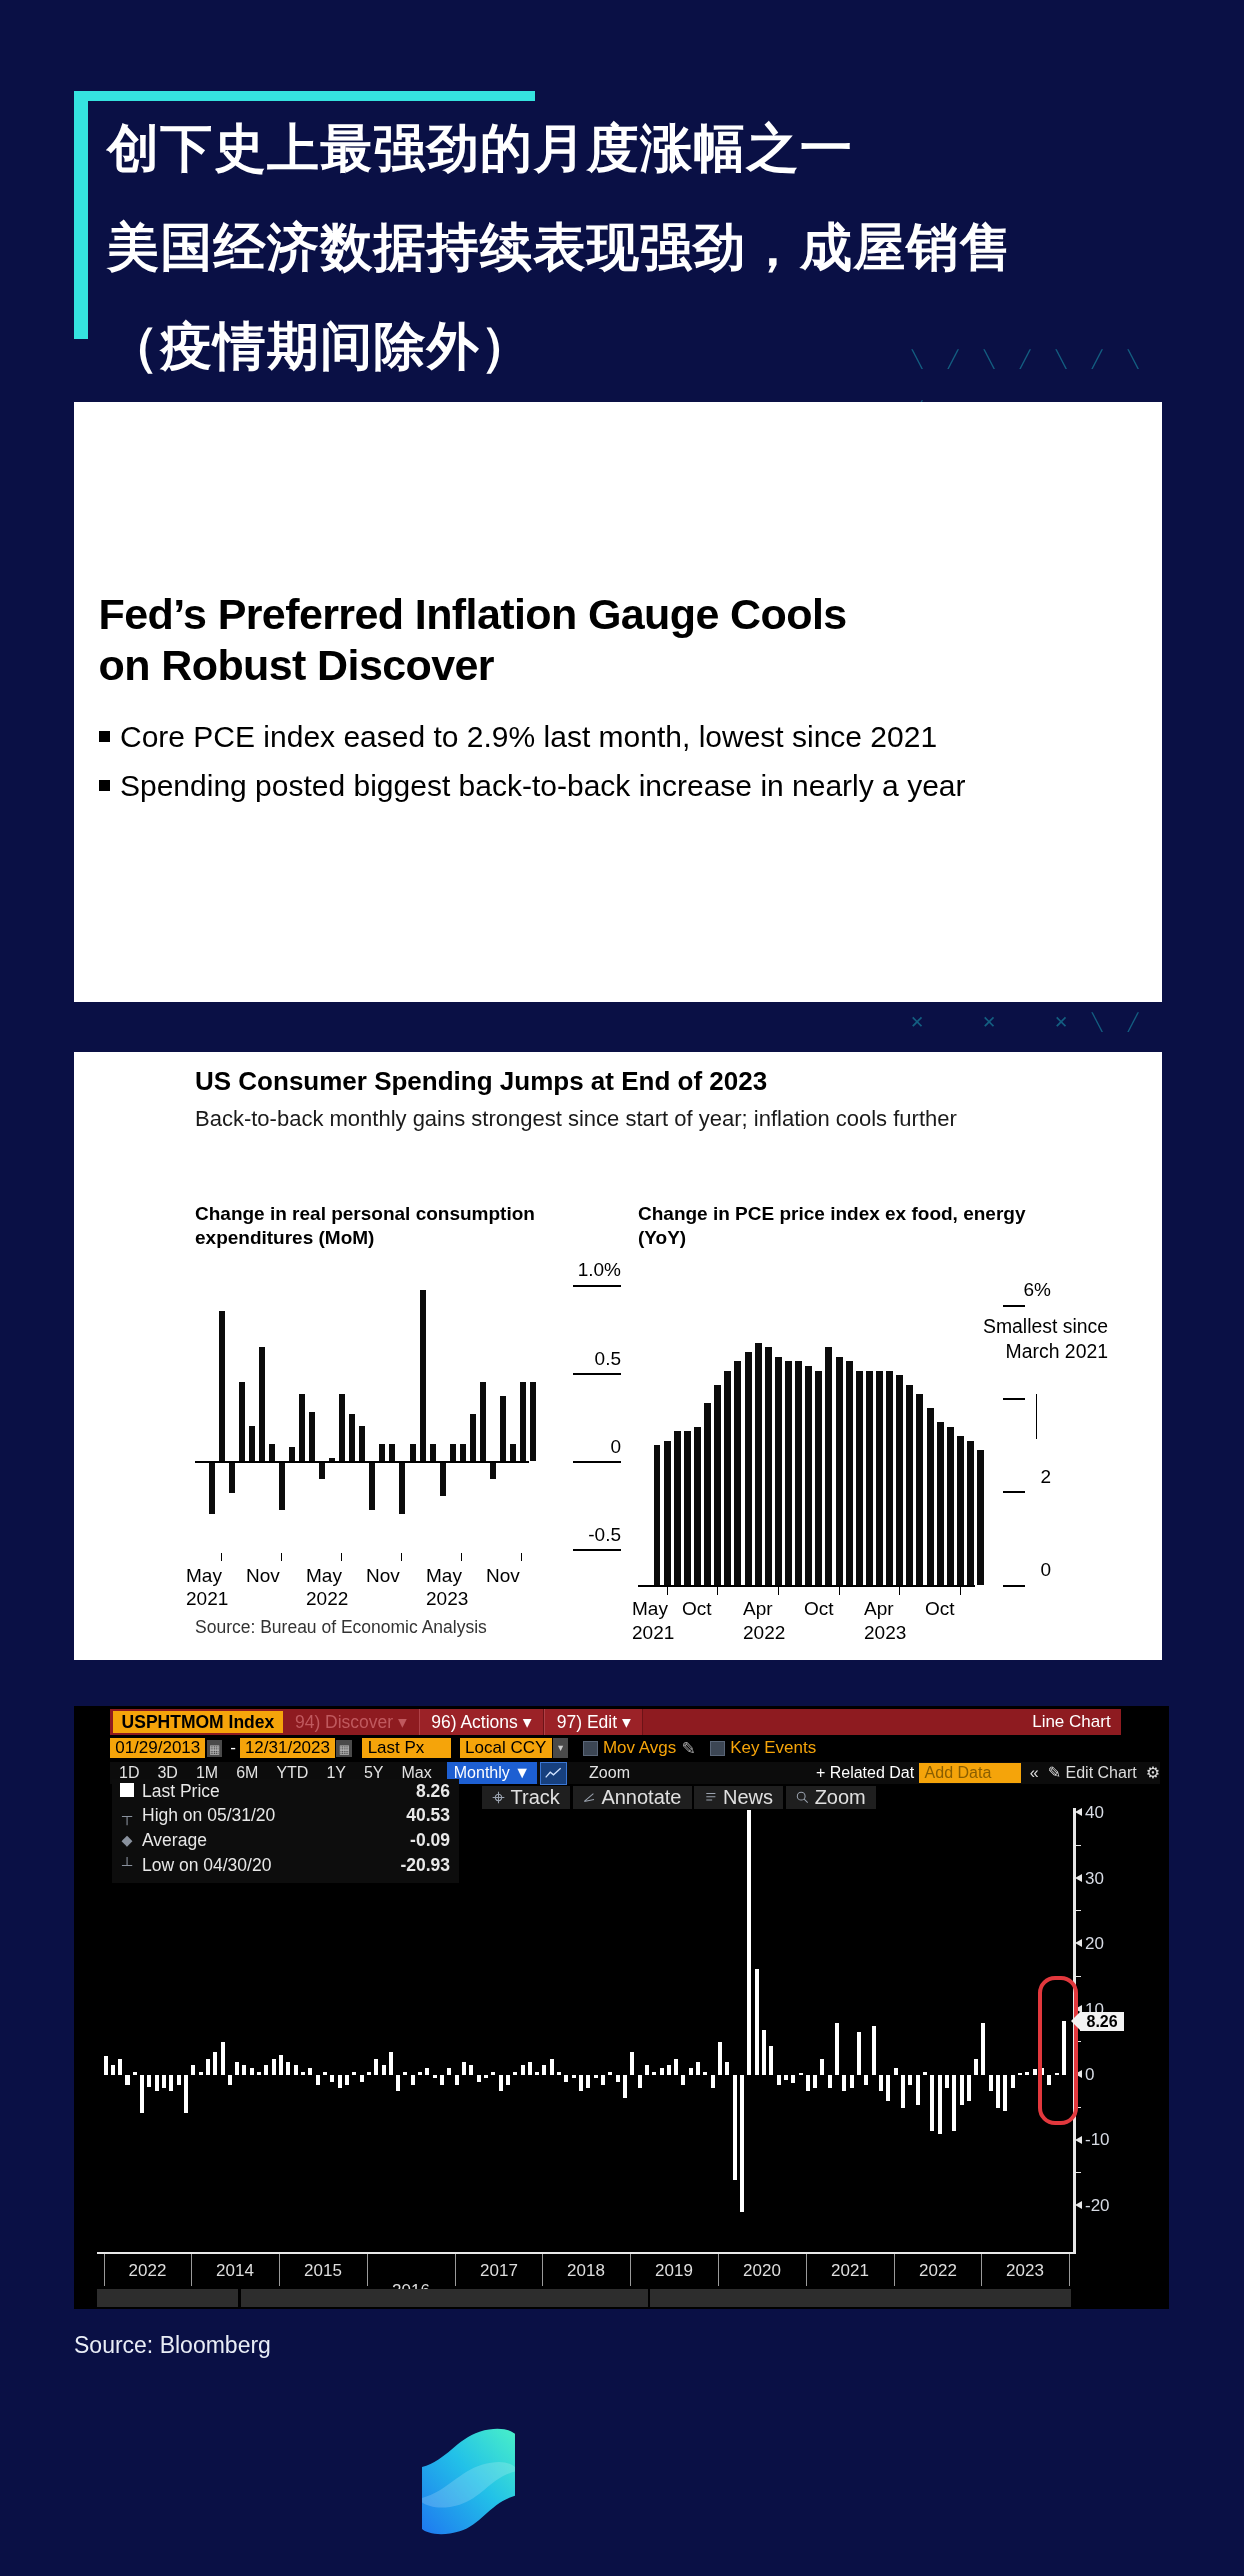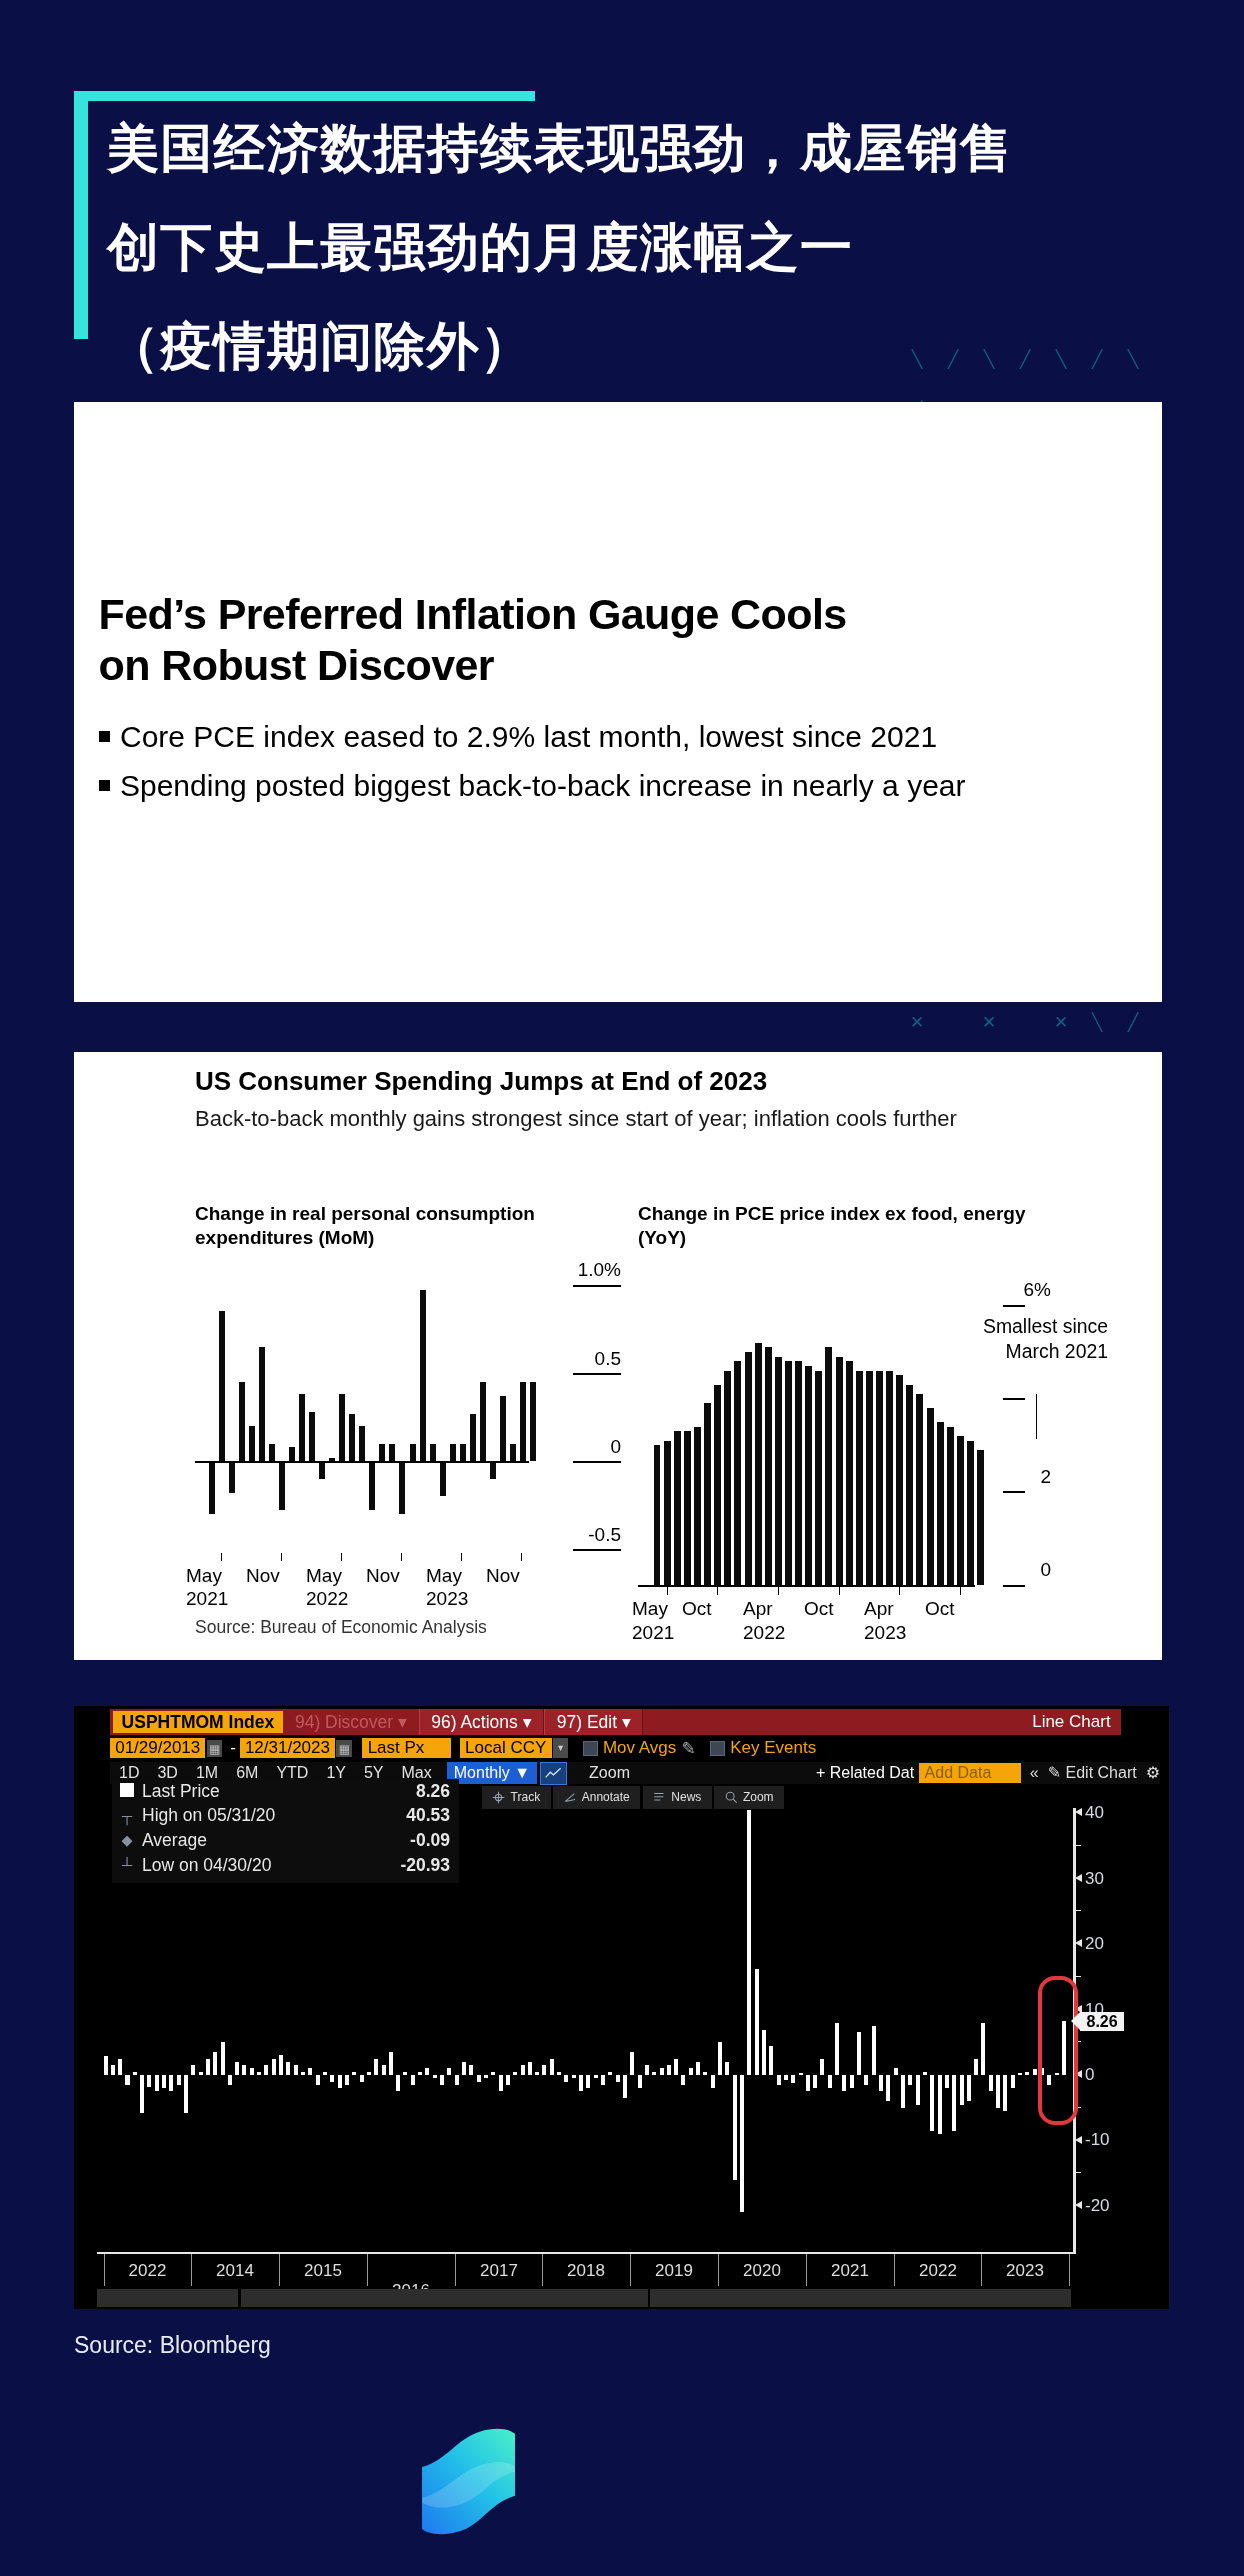--- a/index.html
+++ b/index.html
@@ -61,21 +61,21 @@
           font-size:16px;color:#e2e2e2;background:#0c0c0c;}
   .t-range{padding:0 9px;height:22px;line-height:22px;}
   .t-freq{background:#1d5fd2;color:#fff;height:22px;line-height:22px;padding:0 6.5px;margin-left:6.5px;}
   .t-chart-icon{width:24.6px;height:21px;background:#17407e;border:0.6px solid #3a77d6;margin-left:3.9px;
                 display:flex;align-items:center;justify-content:center;}
   .t-table{padding:0 13px;height:22px;line-height:22px;margin-left:9px;}
   .t-right{margin-left:auto;display:flex;align-items:center;}
   .t-related{color:#fff;margin-right:5.2px;}
   .t-adddata{background:#f5a40a;color:#8a5e00;width:91px;height:19.4px;line-height:19.4px;padding:0 5.2px;}
   .t-gui{color:#ddd;margin-left:9px;}
-  #t-tools{position:absolute;left:408px;top:80px;display:flex;font-size:12px;color:#e0e0e0;justify-content:space-between;}
+  #t-tools{position:absolute;left:408px;top:80px;display:flex;font-size:20px;color:#e0e0e0;justify-content:space-between;}
   .t-tool{background:#1f1f1f;height:23px;line-height:23px;padding:0 10.4px;margin-right:2.6px;display:flex;align-items:center;}
   .t-tool svg{margin-right:5.2px;}
   #t-legend{position:absolute;left:38px;top:73px;width:347px;height:104px;background:#0d0d0d;font-size:17.5px;color:#e8e8e8;}
   .leg-row{display:flex;align-items:center;height:24.6px;}
   .leg-gutter{width:30px;color:#8a929e;font-size:14.3px;text-align:center;flex:0 0 auto;}
   .leg-label{flex:1;}
   .leg-val{width:71px;text-align:right;padding-right:9px;font-weight:700;}
   .leg-sq{display:inline-block;width:14.3px;height:14.3px;background:#fff;}
   #t-plot{position:absolute;left:23px;top:102px;width:975px;height:444px;}
   #t-plot .bar{position:absolute;background:#fff;}
@@ -217,22 +217,22 @@
       <span></span>
       <span>✕</span>
       <span></span>
       <span>✕</span>
     </div>
 
   <div id="headline">
     <div class="accent-h" style="background: rgb(53, 227, 223);"></div>
     <div class="accent-v" style="background: rgb(53, 227, 223);"></div>
     <div id="headline-text">
+      <div>创下史上最强劲的月度涨幅之一</div>
       <div>美国经济数据持续表现强劲，成屋销售</div>
-      <div>创下史上最强劲的月度涨幅之一</div>
       <div>（疫情期间除外）</div>
     </div>
   </div>
 
   <div id="card-fed" class="card">
     <div id="fed-title">
       <div>Fed’s Preferred Inflation Gauge Cools</div>
       <div>on Robust Discover</div>
     </div>
     <div id="fed-bullets">

